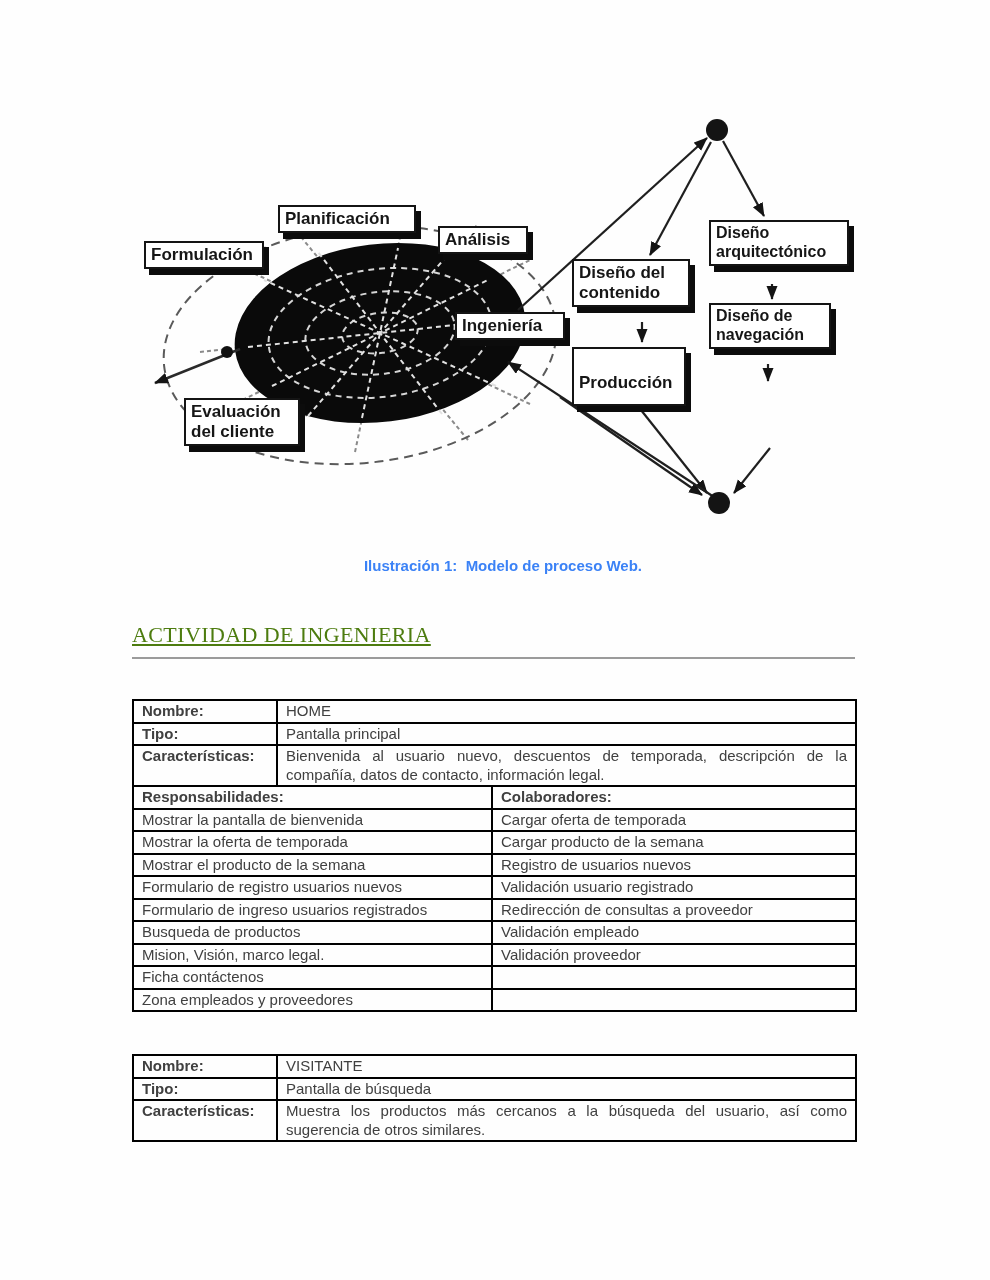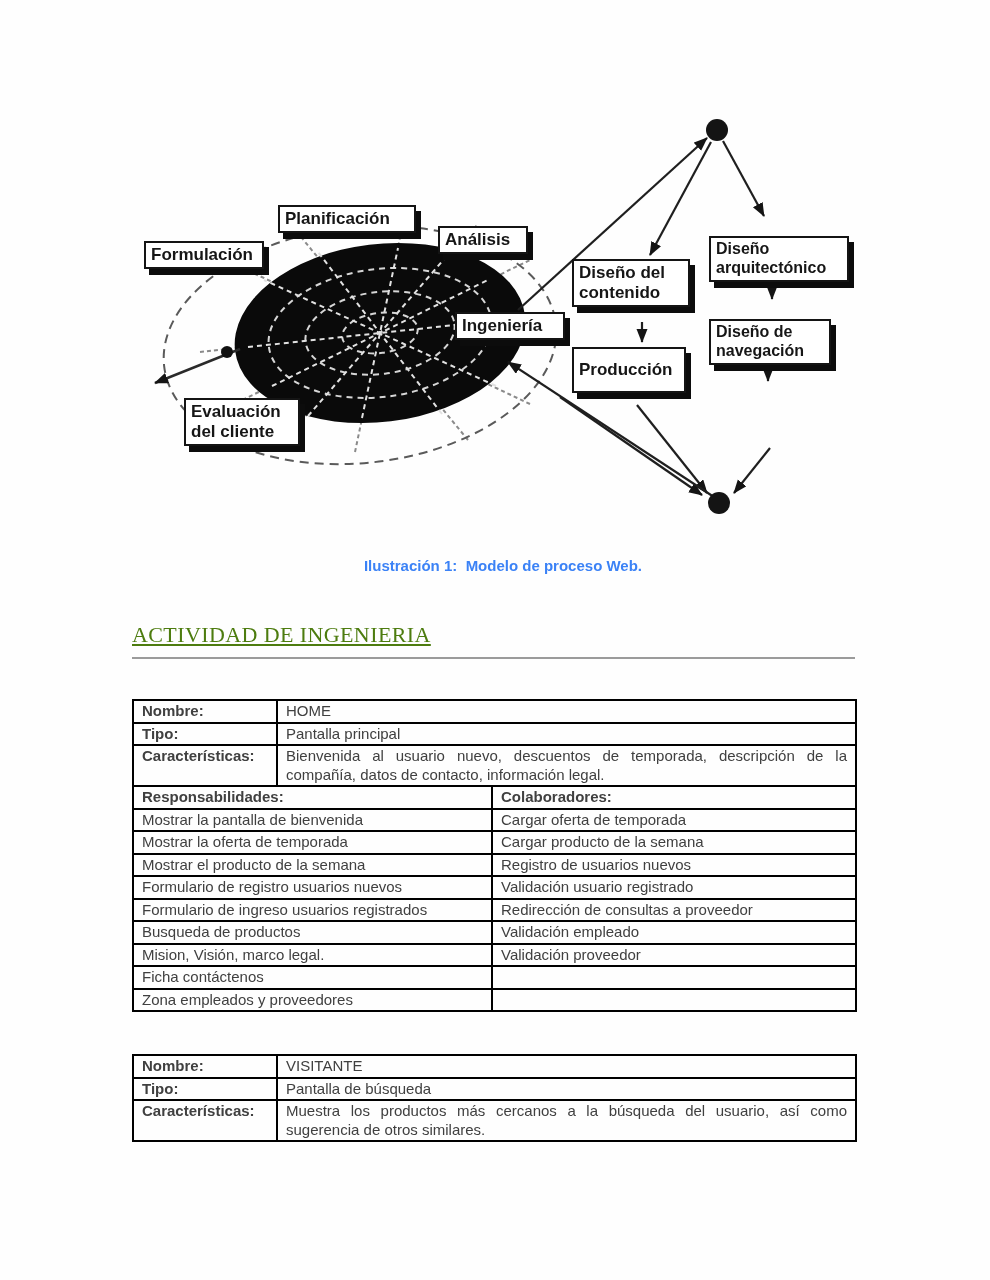--- a/index.html
+++ b/index.html
@@ -8,22 +8,22 @@
     position:relative; width:990px; height:1280px; background:#fefefe;
     font-family:"Liberation Sans", sans-serif; overflow:hidden; color:#1b1b1b;
   }
   
   .figure-svg { position:absolute; left:130px; top:100px; }
   .node {
     position:absolute; background:#ffffff; border:2px solid #141414;
     box-shadow:5px 6px 0 #0c0c0c; padding:2px 5px;
     font-weight:bold; font-size:17px; line-height:1.18; color:#161616;
   }
-  .node.small { font-size:16px;margin-top:16px; }
-  .node.tall  { padding-top:11px; padding-bottom:11px; }
+  .node.small { font-size:16px; }
+  .node.tall  { padding-top:24px; padding-bottom:11px; }
   
   .caption {
     position:absolute; top:549px; left:0; width:990px; margin:8px;
     text-align:center; font-weight:bold; font-size:15px; color:#3b82f6;
     white-space:pre-wrap;
   }
   
   .heading {
     position:absolute; top:622px; left:132px; width:723px; margin:0;
     font-family:"Liberation Serif", serif; font-weight:normal;

